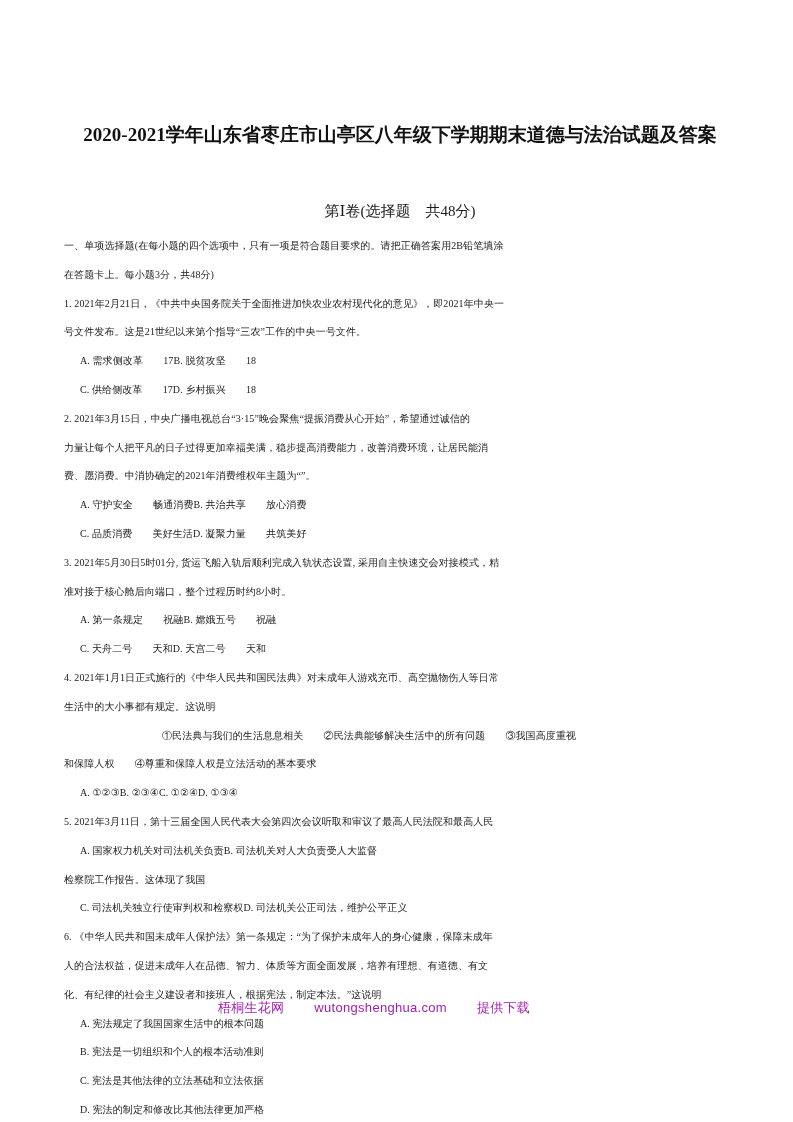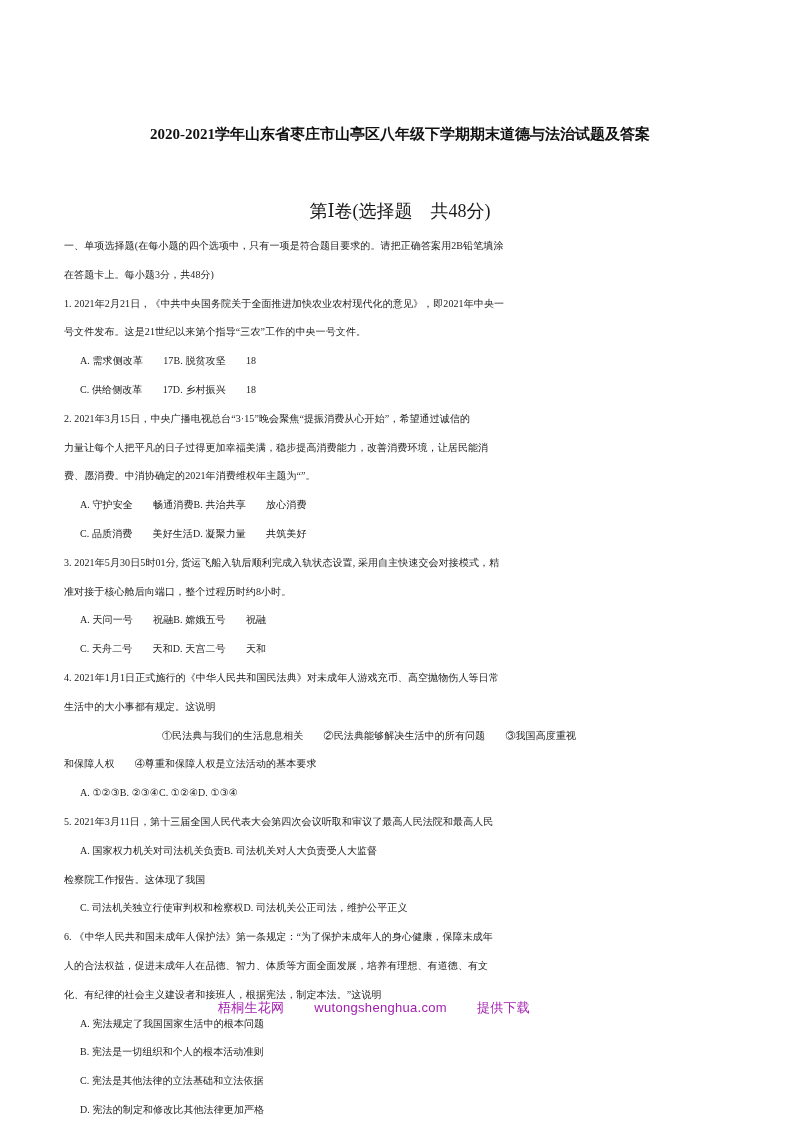--- a/index.html
+++ b/index.html
@@ -23,35 +23,35 @@
     height: 1122px;
   }
 
   
   .doc-title {
     position: absolute;
     left: 56px;
     top: 118px;
     width: 688px;
     text-align: center;
-    font-size: 15px;
+    font-size: 19px;
     font-weight: bold;
     line-height: 33px;
     letter-spacing: 0px;
     color: #111;
   }
 
   
   .section-header {
     position: absolute;
     left: 56px;
     top: 199px;
     width: 688px;
     text-align: center;
-    font-size: 18px;
+    font-size: 15px;
     line-height: 24px;
     color: #1b1b1b;
   }
 
   
   .body-block {
     position: absolute;
     left: 64px;
     top: 232px;
     width: 678px;
@@ -99,21 +99,21 @@
       <div class="ln ">号文件发布。这是21世纪以来第个指导“三农”工作的中央一号文件。</div>
       <div class="ln ind1">A. 需求侧改革　　17B. 脱贫攻坚　　18</div>
       <div class="ln ind1">C. 供给侧改革　　17D. 乡村振兴　　18</div>
       <div class="ln ">2. 2021年3月15日，中央广播电视总台“3·15”晚会聚焦“提振消费从心开始”，希望通过诚信的</div>
       <div class="ln ">力量让每个人把平凡的日子过得更加幸福美满，稳步提高消费能力，改善消费环境，让居民能消</div>
       <div class="ln ">费、愿消费。中消协确定的2021年消费维权年主题为“”。</div>
       <div class="ln ind1">A. 守护安全　　畅通消费B. 共治共享　　放心消费</div>
       <div class="ln ind1">C. 品质消费　　美好生活D. 凝聚力量　　共筑美好</div>
       <div class="ln ">3. 2021年5月30日5时01分, 货运飞船入轨后顺利完成入轨状态设置, 采用自主快速交会对接模式，精</div>
       <div class="ln ">准对接于核心舱后向端口，整个过程历时约8小时。</div>
-      <div class="ln ind1">A. 天问一号　　祝融B. 嫦娥五号　　祝融</div>
+      <div class="ln ind1">A. 第一条规定　　祝融B. 嫦娥五号　　祝融</div>
       <div class="ln ind1">C. 天舟二号　　天和D. 天宫二号　　天和</div>
       <div class="ln ">4. 2021年1月1日正式施行的《中华人民共和国民法典》对未成年人游戏充币、高空抛物伤人等日常</div>
       <div class="ln ">生活中的大小事都有规定。这说明</div>
       <div class="ln ind6">①民法典与我们的生活息息相关　　②民法典能够解决生活中的所有问题　　③我国高度重视</div>
       <div class="ln ">和保障人权　　④尊重和保障人权是立法活动的基本要求</div>
       <div class="ln ind1">A. ①②③B. ②③④C. ①②④D. ①③④</div>
       <div class="ln ">5. 2021年3月11日，第十三届全国人民代表大会第四次会议听取和审议了最高人民法院和最高人民</div>
       <div class="ln ind1">A. 国家权力机关对司法机关负责B. 司法机关对人大负责受人大监督</div>
       <div class="ln ">检察院工作报告。这体现了我国</div>
       <div class="ln ind1">C. 司法机关独立行使审判权和检察权D. 司法机关公正司法，维护公平正义</div>

